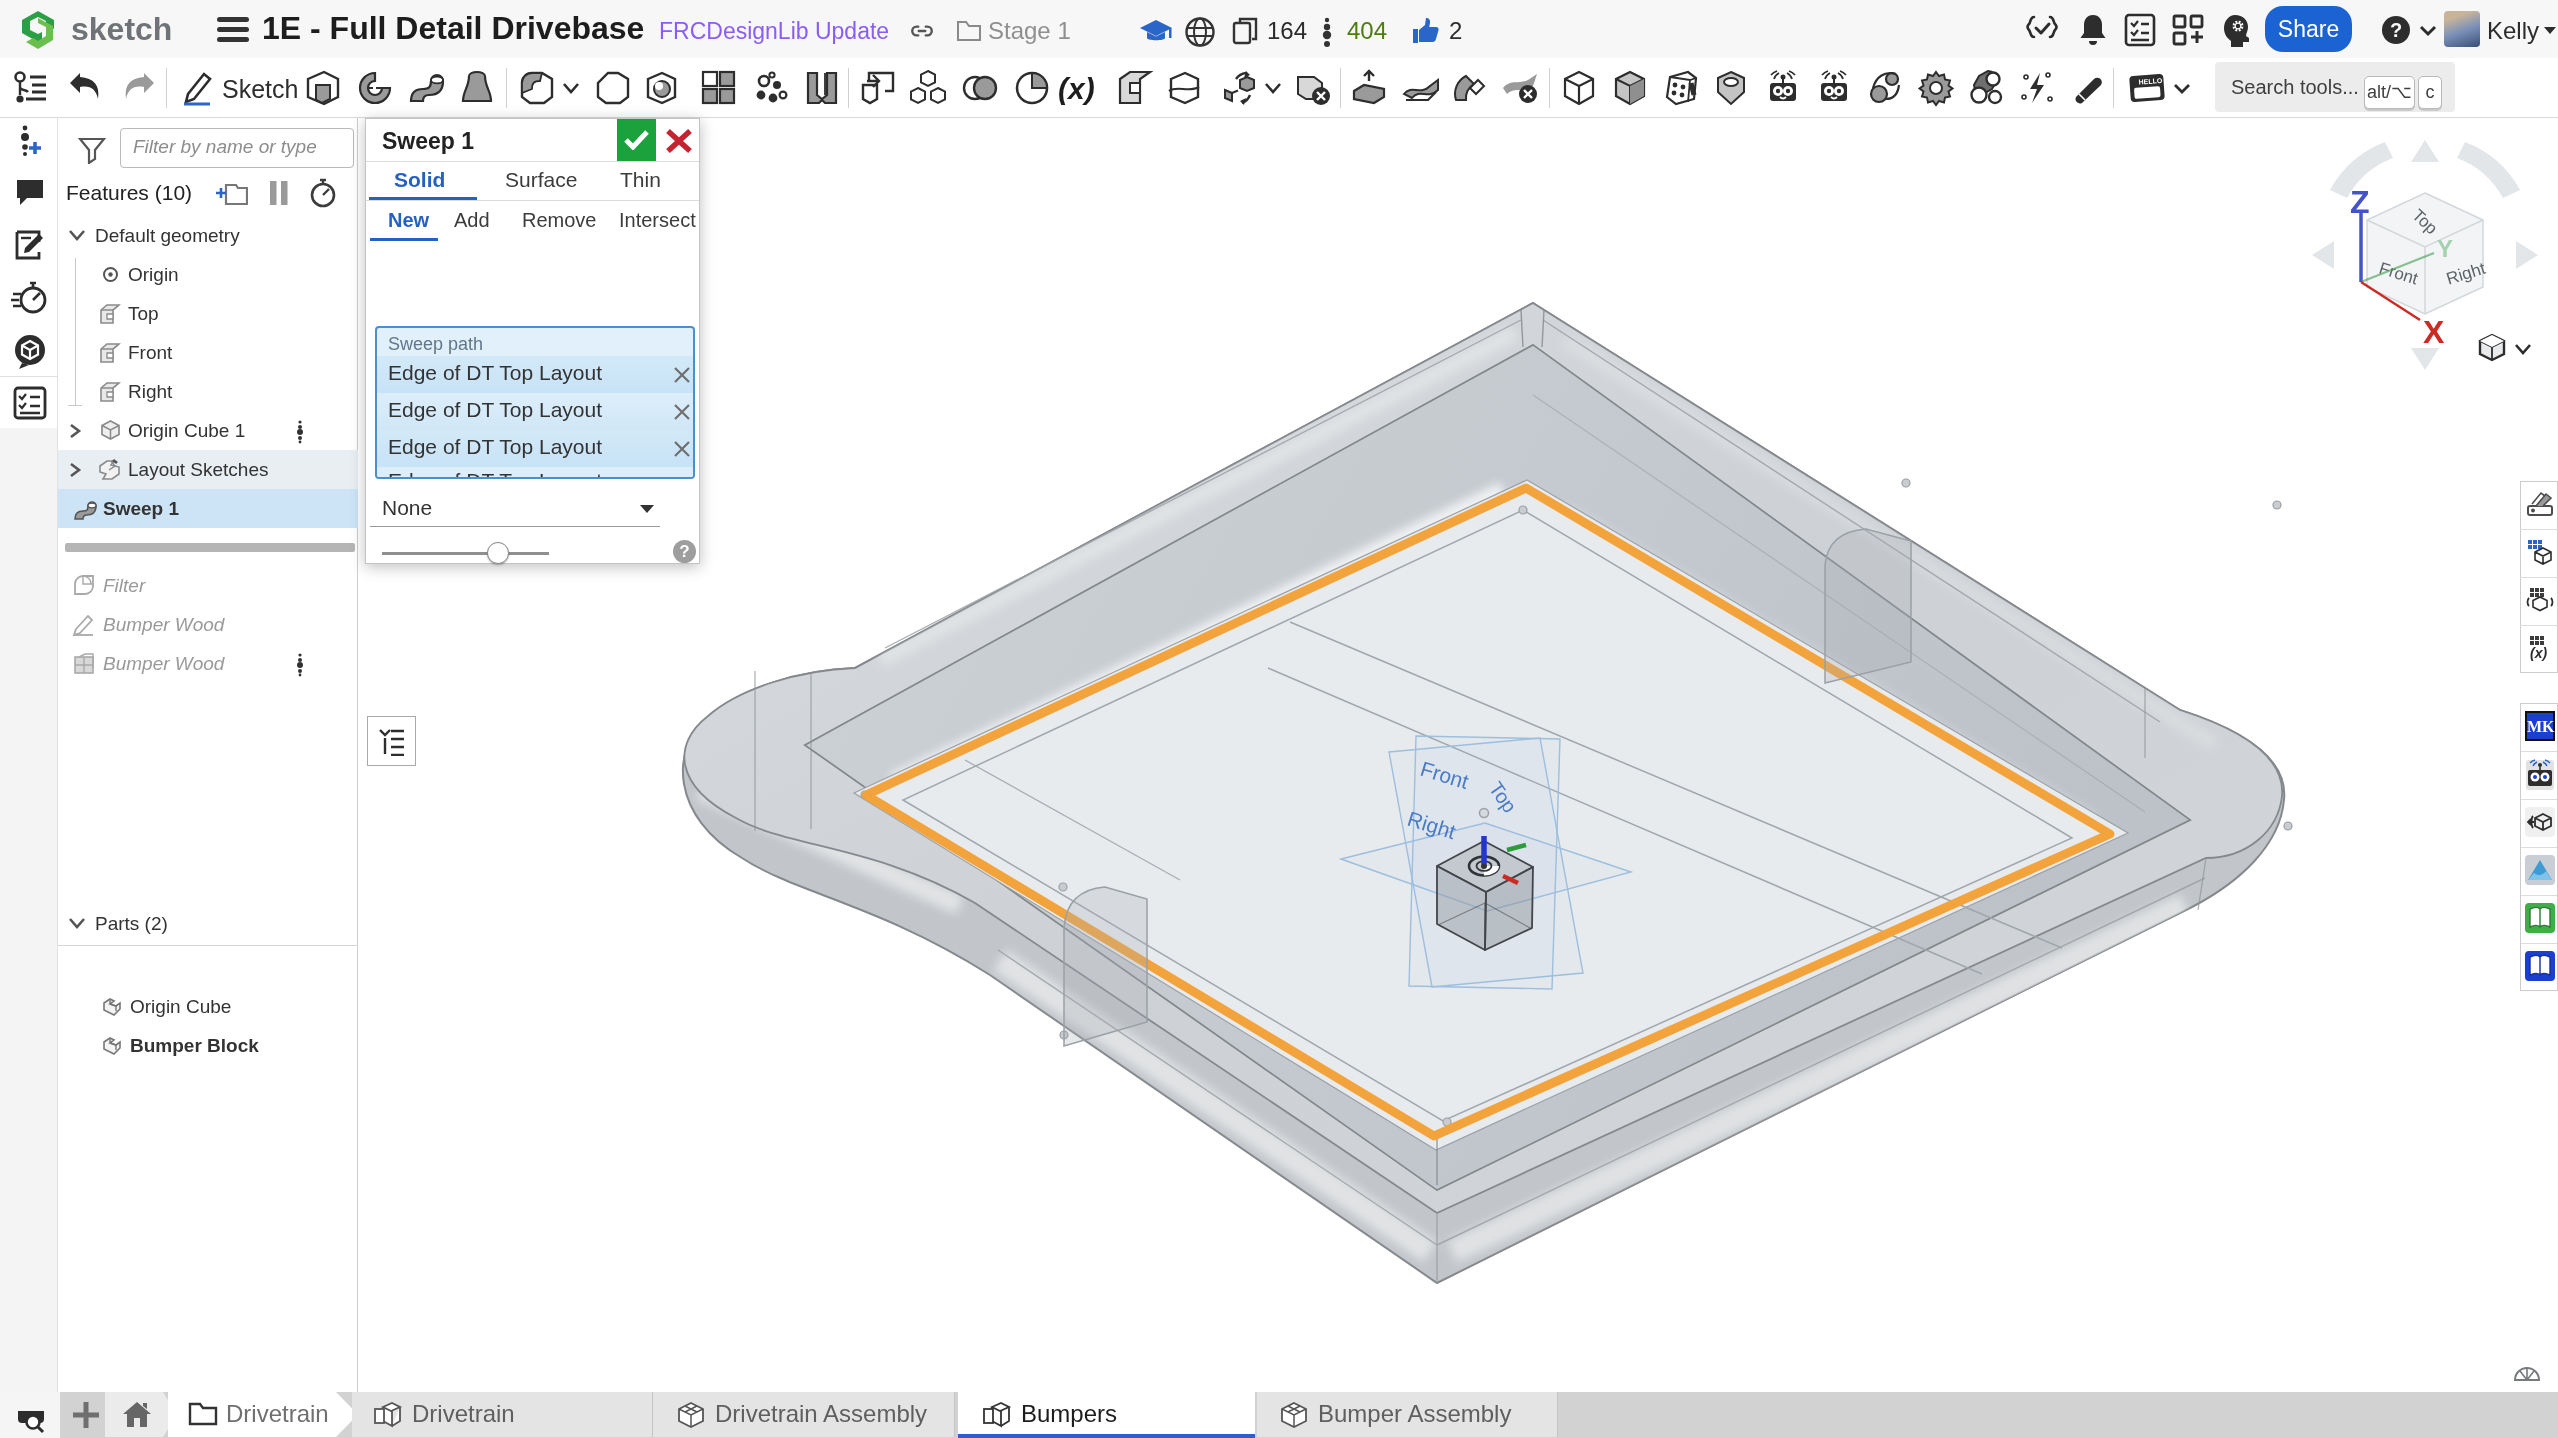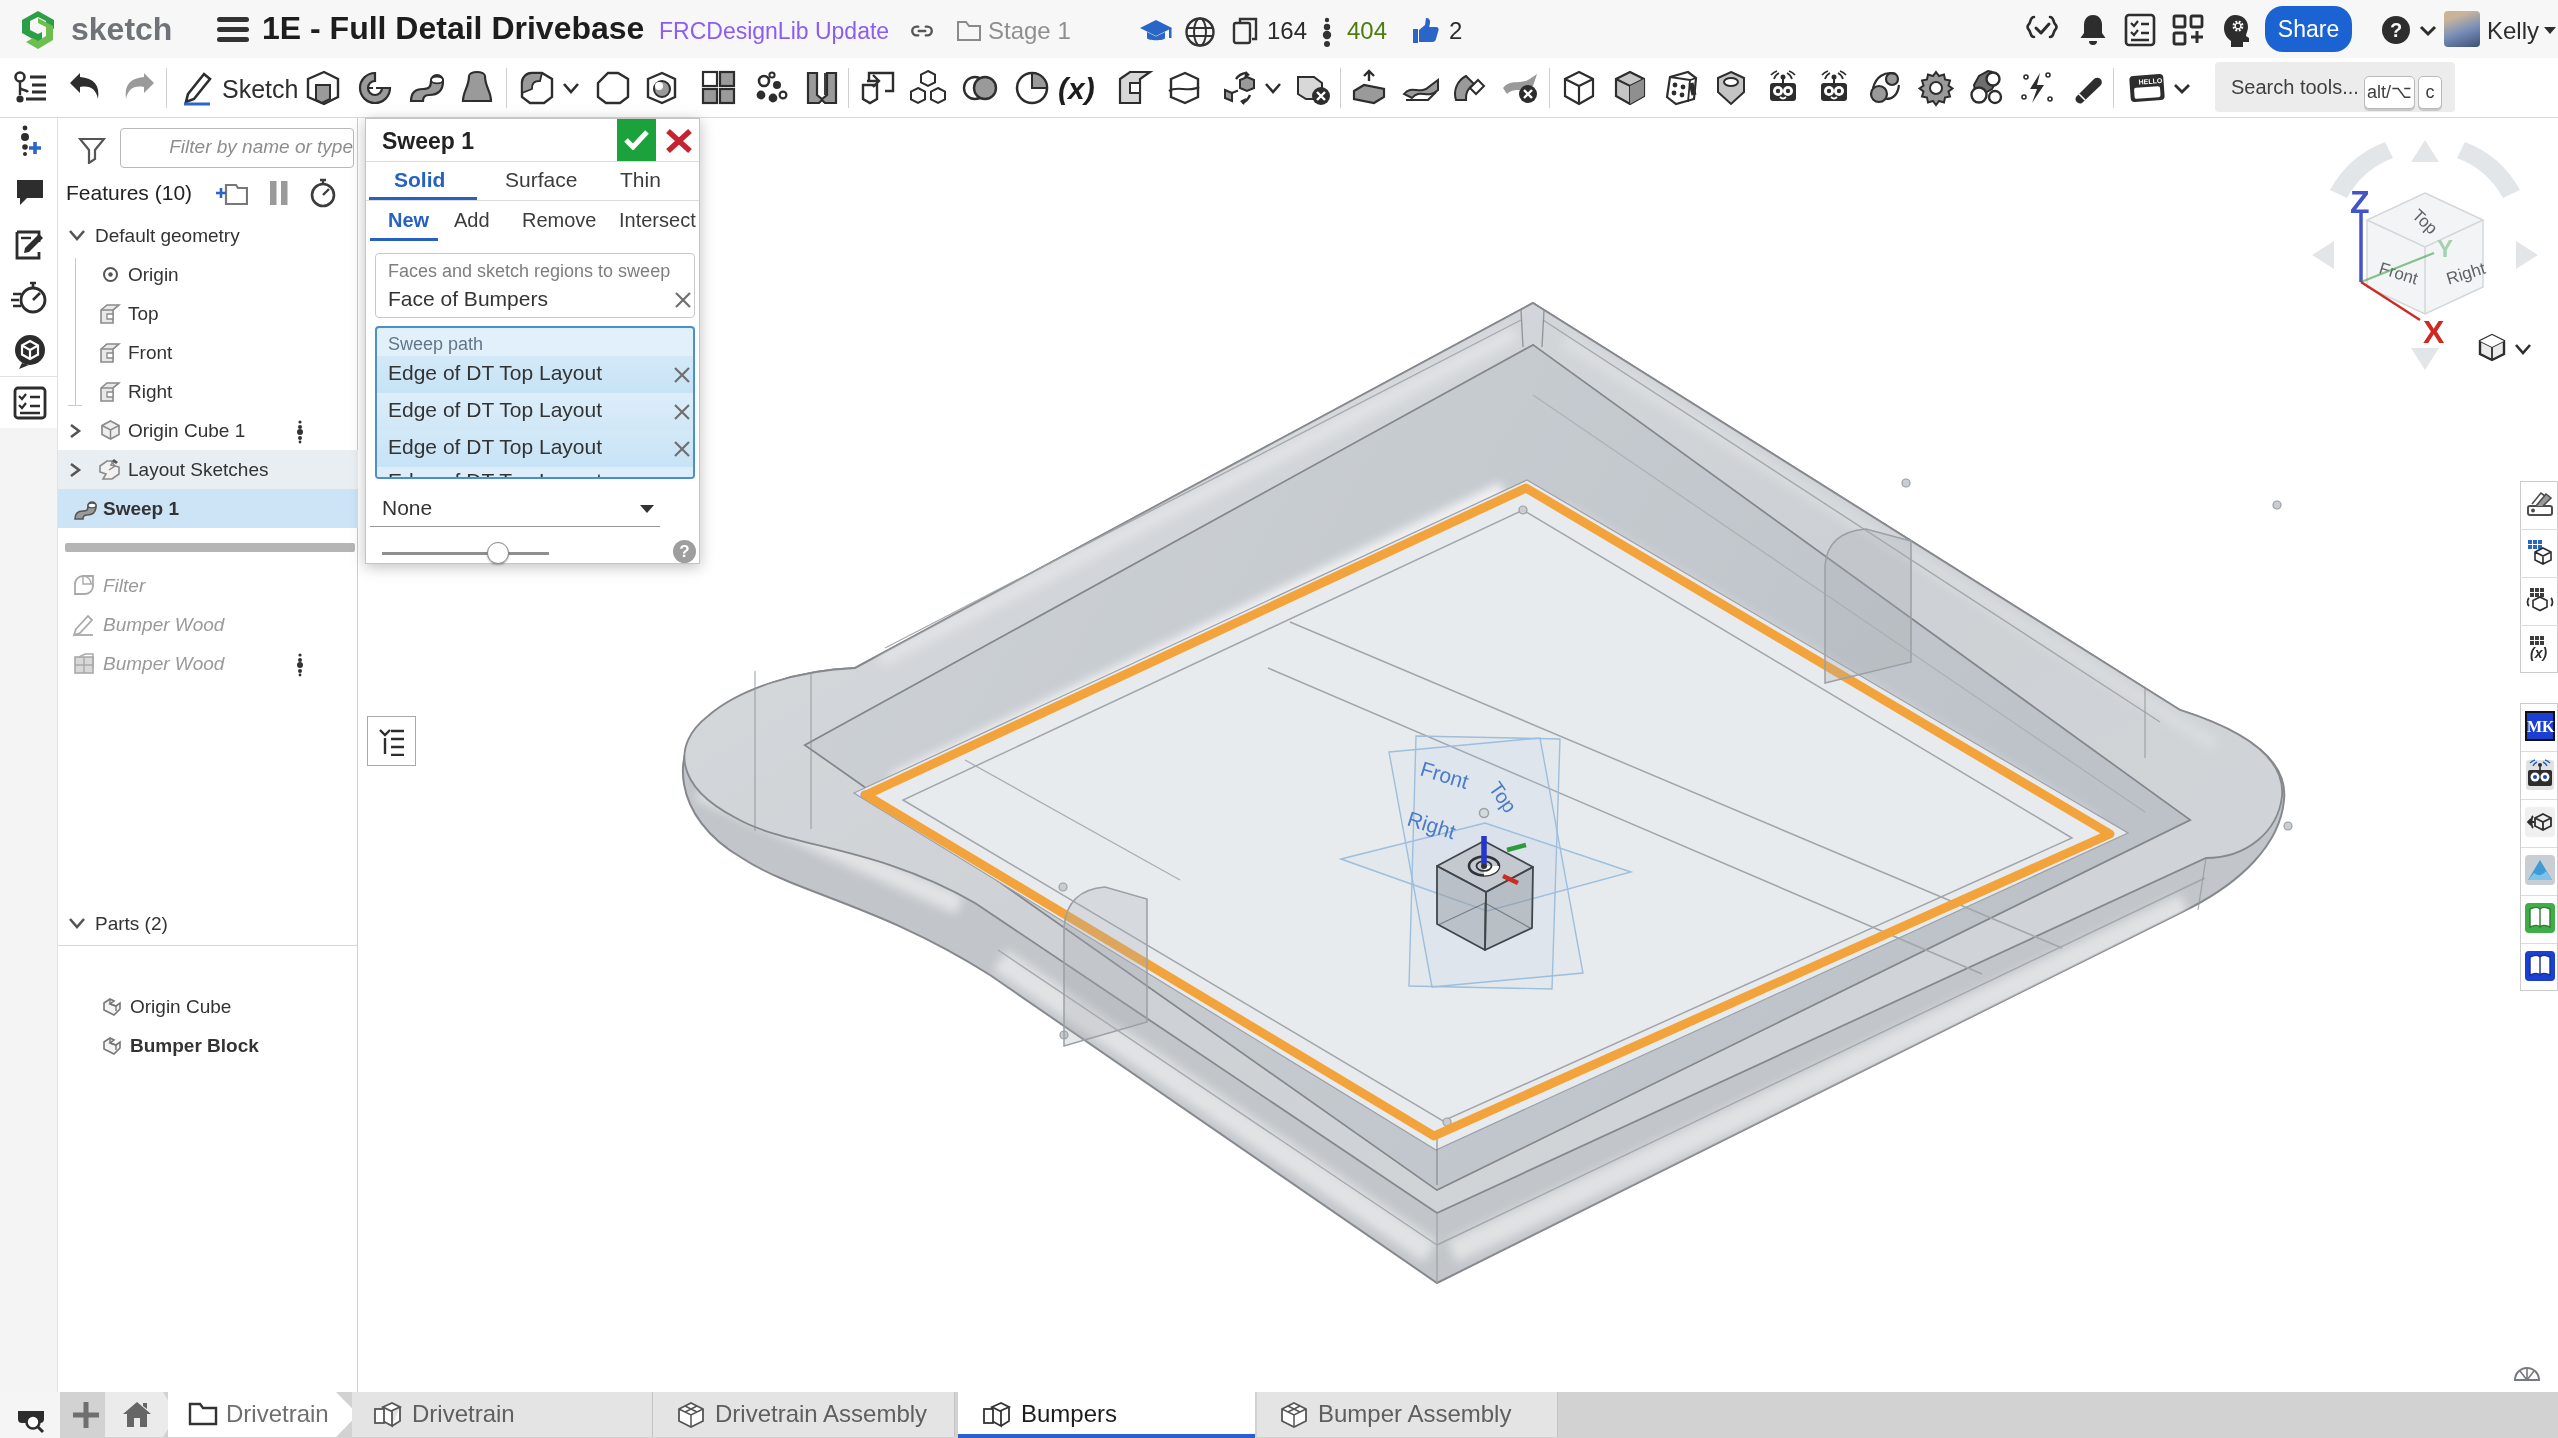--- a/index.html
+++ b/index.html
@@ -4,21 +4,21 @@
 <style>
   * { box-sizing: border-box; }
   html,body { margin:0; padding:0; width:2558px; height:1438px; overflow:hidden;
     font-family:"Liberation Sans",sans-serif; background:#fff; }
   .abs { position:absolute; }
   #topbar { left:0; top:0; width:2558px; height:58px; background:#f7f7f7; }
   #toolbar { left:0; top:58px; width:2558px; height:60px; background:#fff; border-bottom:1px solid #d8d9da; }
   #viewport { left:358px; top:118px; width:2200px; height:1274px;
     background:#ffffff; }
   #leftstrip { left:0; top:118px; width:58px; height:1274px; background:#fff; border-right:1px solid #e2e2e2; }
-  #panel { left:58px; top:118px; width:300px; height:1274px; background:#fff; border-right:1px solid #cfcfcf;text-align:right; }
+  #panel { left:58px; top:118px; width:300px; height:1274px; background:#fff; border-right:1px solid #cfcfcf; }
   #dialog { left:365px; top:118px; width:335px; height:446px; background:#fff; border:1px solid #c4c4c4;
     box-shadow:0 3px 14px rgba(0,0,0,0.25); }
   #bottombar { left:0; top:1392px; width:2558px; height:46px; background:#d2d2d2; }
   .icon { position:absolute; }
   svg { display:block; }
   .treerow { position:absolute; left:0; width:300px; height:39px; }
   .treetxt { position:absolute; top:50%; transform:translateY(-50%); font-size:19px; color:#333; white-space:nowrap; }
 </style>
 </head>
 <body>
@@ -767,27 +767,20 @@
   <div class="abs" style="left:3px;top:78px;width:108px;height:3px;background:#2661c2"></div>
   <div class="abs" style="left:0;top:81px;width:333px;height:1px;background:#dcdcdc"></div>
   <div class="abs" style="left:0;top:82px;width:333px;height:40px;font-size:20px">
     <div class="abs" style="left:22px;top:8px;color:#2661c2;font-weight:700">New</div>
     <div class="abs" style="left:88px;top:8px;color:#3c3c3c">Add</div>
     <div class="abs" style="left:156px;top:8px;color:#3c3c3c">Remove</div>
     <div class="abs" style="left:253px;top:8px;color:#3c3c3c">Intersect</div>
   </div>
   <div class="abs" style="left:4px;top:119px;width:68px;height:3px;background:#2661c2"></div>
 
-  <div class="abs" style="left:9px;top:134px;width:320px;height:65px;border:1px solid #c9c9c9;border-radius:4px">
-    <div class="abs" style="left:12px;top:7px;font-size:18px;color:#7e7e7e">Faces and sketch regions to sweep</div>
-    <div class="abs" style="left:12px;top:33px;font-size:21px;color:#333">Face of Bumpers</div>
-    <svg class="icon" style="left:297px;top:36px" width="20" height="20" viewBox="0 0 20 20">
-        <path d="M3 3 l14 14 M17 3 L3 17" stroke="#6f6f6f" stroke-width="2.2"></path>
-      </svg>
-  </div>
 
   <div class="abs" style="left:9px;top:207px;width:320px;height:153px;border:2px solid #4a90ca;border-radius:4px;background:#e1f0fa;overflow:hidden">
     <div class="abs" style="left:11px;top:6px;font-size:18px;color:#62768a">Sweep path</div>
     <div class="abs" style="left:0px;top:28px;width:316px;height:37px;background:linear-gradient(180deg,#d3e9f8,#c7e3f6)"></div>
     <div class="abs" style="left:0px;top:65px;width:316px;height:37px;background:linear-gradient(180deg,#ddeefa,#d0e7f7)"></div>
     <div class="abs" style="left:0px;top:102px;width:316px;height:37px;background:linear-gradient(180deg,#d3e9f8,#c7e3f6)"></div>
     <div class="abs" style="left:0px;top:139px;width:316px;height:14px;background:#ddeefa"></div>
     <div class="abs" style="left:11px;top:33px;font-size:21px;color:#333">Edge of DT Top Layout</div>
     <div class="abs" style="left:11px;top:70px;font-size:21px;color:#333">Edge of DT Top Layout</div>
     <div class="abs" style="left:11px;top:107px;font-size:21px;color:#333">Edge of DT Top Layout</div>

